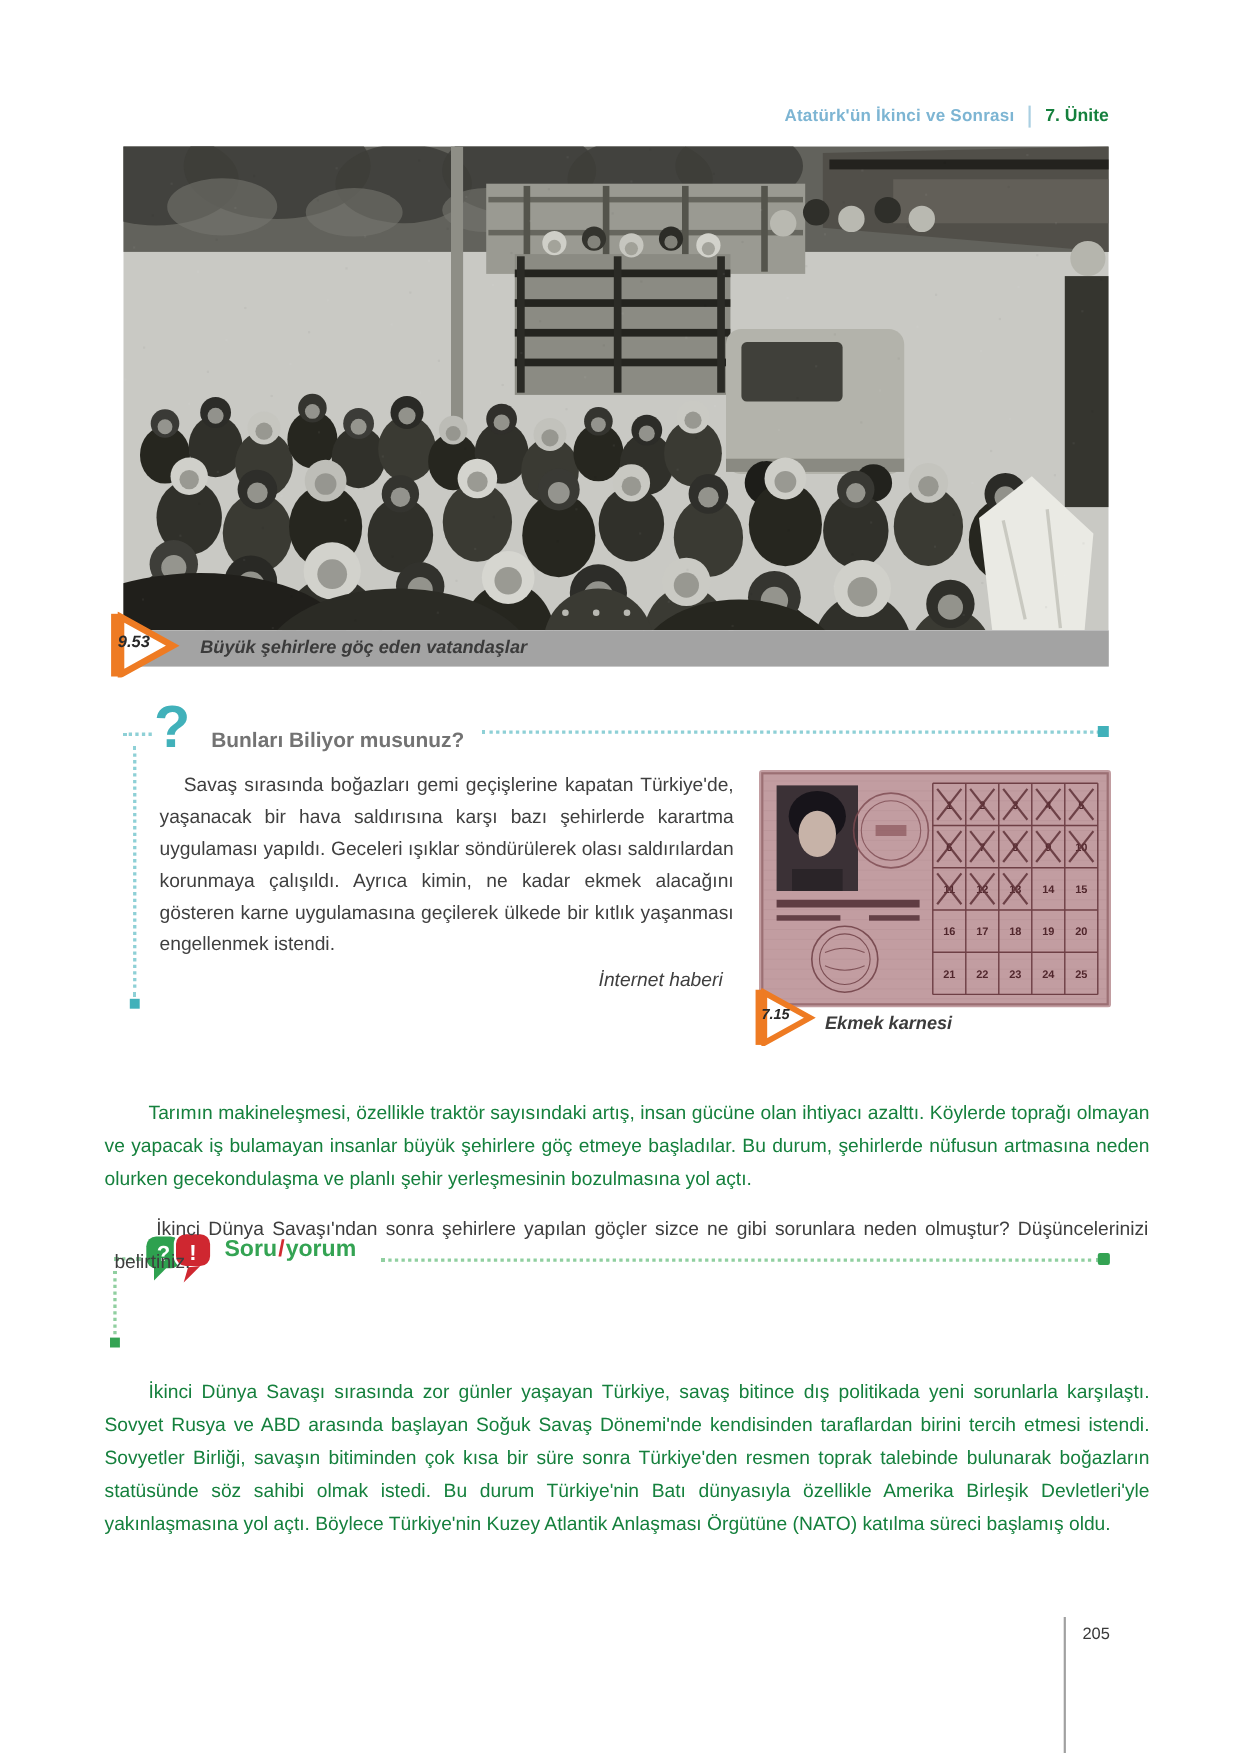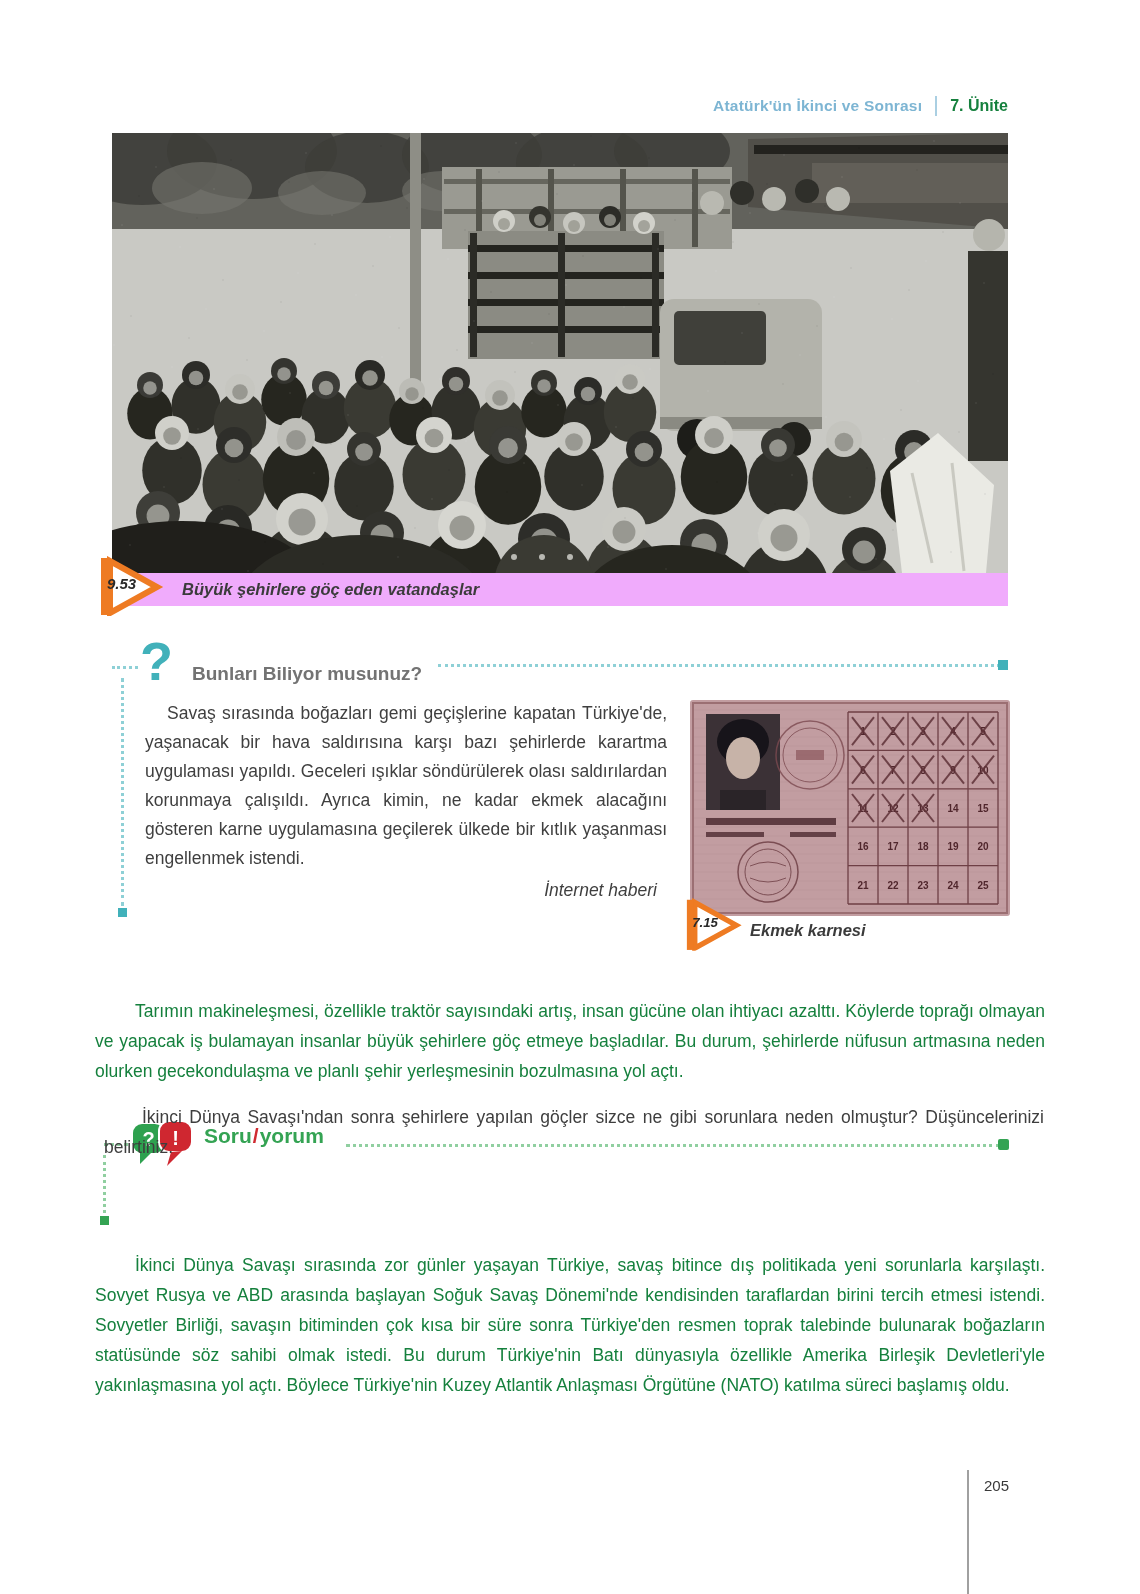--- a/index.html
+++ b/index.html
@@ -8,21 +8,21 @@
 
   
   .header{position:absolute;top:96px;left:0;width:1008px;display:flex;justify-content:flex-end;
           align-items:center;gap:13px;font-size:15.5px;}
   .crumb{color:#7db5d3;font-weight:600;letter-spacing:.2px;}
   .hsep{width:2px;height:20px;background:#aacfe2;}
   .unit{color:#15803d;font-weight:bold;font-size:16px;}
 
   
   .photo{position:absolute;left:112px;top:133px;width:896px;height:440px;overflow:hidden;}
-  .caption-strip{position:absolute;left:112px;top:573px;width:896px;height:33px;background:#f0abfc;}
+  .caption-strip{position:absolute;left:112px;top:573px;width:896px;height:33px;background:#a3a3a3;}
   .caption-strip span{display:block;padding-left:70px;line-height:33px;font-style:italic;
                       font-weight:bold;font-size:16.5px;color:#3b3b3b;}
 
   
   .marker{position:absolute;width:64px;height:60px;}
   .marker svg{position:absolute;left:0;top:0;}
   .mnum{position:absolute;left:7px;top:19px;font-size:15px;font-weight:bold;font-style:italic;color:#292929;}
   .m715{transform:scale(.88);transform-origin:top left;}
 
   

